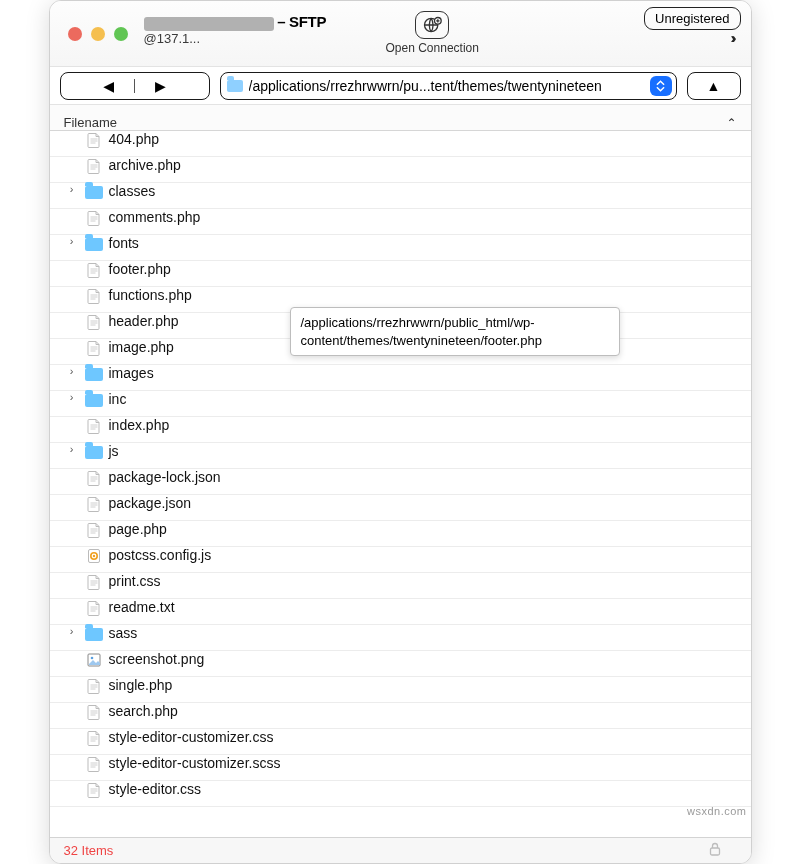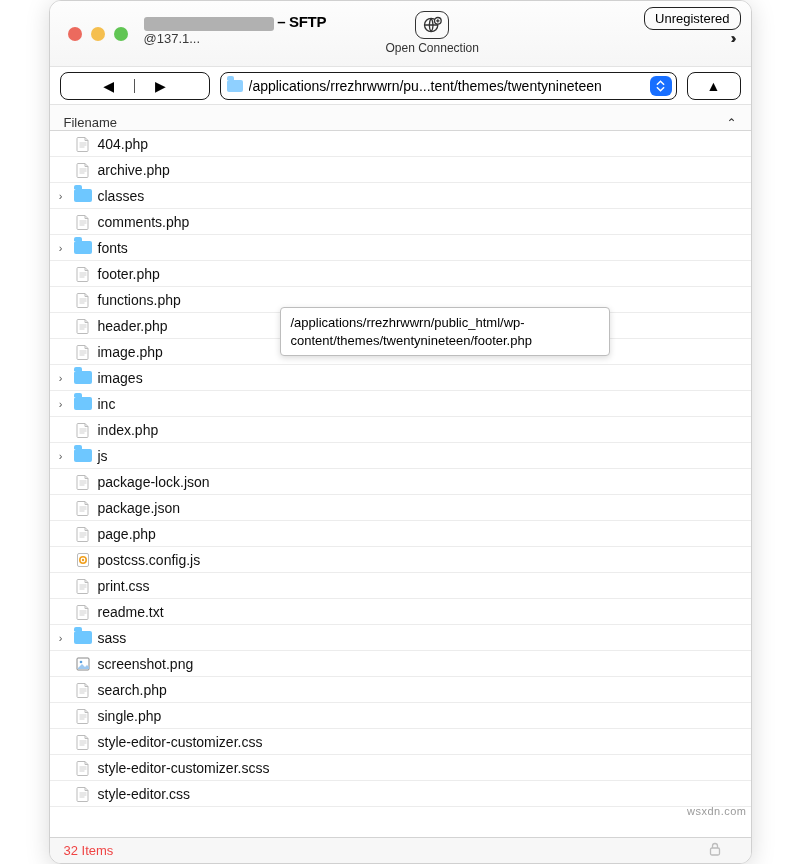--- a/index.html
+++ b/index.html
@@ -63,31 +63,31 @@
   .up-btn { width:54px; }
   
   .col-header {
     height:26px; border-bottom:1px solid #d6d6d6; display:flex; align-items:flex-end;
     padding:0 14px; font-size:13px; color:#333; background:#fbfbfb;
   }
   .col-header .caret { margin-left:auto; font-size:12px;}
   
   .file-scroll { flex:1; overflow-y:auto; position:relative;}
   .row {
-    height:26px; display:flex; align-items:center; gap:6px; padding:0 14px 0 4px;
+    height:26px; display:flex; gap:6px; padding:0 14px 0 15px;
     border-bottom:1px solid #ececec; font-size:14px; color:#111;
   }
   .disclosure { width:14px; text-align:center; color:#555; font-size:11px;}
   .ficon { width:18px; height:18px; display:flex; align-items:center; justify-content:center; flex-shrink:0;}
   .ficon svg { width:16px; height:16px; }
   .folder-ico { width:18px; height:13px; background:#6ec7ff; border-radius:2px; position:relative;}
   .folder-ico::before{content:"";position:absolute;top:-4px;left:0;width:8px;height:4px;background:#6ec7ff;border-radius:2px 2px 0 0;}
   
   .tooltip {
-    position:absolute; left:230px; top:176px; max-width:330px; background:#fff;
+    position:absolute; left:240px; top:176px; max-width:330px; background:#fff;
     border:1px solid #bdbdbd; border-radius:4px; padding:6px 10px; font-size:13px;
     box-shadow:0 2px 6px rgba(0,0,0,0.15); line-height:1.35;
   }
   
   .status {
     height:26px; border-top:1px solid #d3d3d3; background:#f7f7f7;
     display:flex; align-items:center; padding:0 14px; font-size:13px; color:#ef4444;
     position:relative;
   }
   .status .lock{opacity:0.4; position:absolute; right:30px;}
@@ -368,32 +368,32 @@
       </div>
       <div class="row">
         <span class="disclosure"></span>
         <span class="ficon">
           <svg viewBox="0 0 16 16">
             <path d="M3 1.5h7l3 3v10a1 1 0 01-1 1H3a1 1 0 01-1-1v-12a1 1 0 011-1z" fill="#fff" stroke="#bbb"></path>
             <path d="M10 1.5v3h3" fill="none" stroke="#bbb"></path>
             <path d="M4.5 7h7M4.5 9h7M4.5 11h5" stroke="#cfcfcf"></path>
           </svg>
         </span>
+        <span>single.php</span>
+      </div>
+      <div class="row">
+        <span class="disclosure"></span>
+        <span class="ficon">
+          <svg viewBox="0 0 16 16">
+            <path d="M3 1.5h7l3 3v10a1 1 0 01-1 1H3a1 1 0 01-1-1v-12a1 1 0 011-1z" fill="#fff" stroke="#bbb"></path>
+            <path d="M10 1.5v3h3" fill="none" stroke="#bbb"></path>
+            <path d="M4.5 7h7M4.5 9h7M4.5 11h5" stroke="#cfcfcf"></path>
+          </svg>
+        </span>
         <span>search.php</span>
-      </div>
-      <div class="row">
-        <span class="disclosure"></span>
-        <span class="ficon">
-          <svg viewBox="0 0 16 16">
-            <path d="M3 1.5h7l3 3v10a1 1 0 01-1 1H3a1 1 0 01-1-1v-12a1 1 0 011-1z" fill="#fff" stroke="#bbb"></path>
-            <path d="M10 1.5v3h3" fill="none" stroke="#bbb"></path>
-            <path d="M4.5 7h7M4.5 9h7M4.5 11h5" stroke="#cfcfcf"></path>
-          </svg>
-        </span>
-        <span>single.php</span>
       </div>
       <div class="row">
         <span class="disclosure"></span>
         <span class="ficon">
           <svg viewBox="0 0 16 16">
             <path d="M3 1.5h7l3 3v10a1 1 0 01-1 1H3a1 1 0 01-1-1v-12a1 1 0 011-1z" fill="#fff" stroke="#bbb"></path>
             <path d="M10 1.5v3h3" fill="none" stroke="#bbb"></path>
             <path d="M4.5 7h7M4.5 9h7M4.5 11h5" stroke="#cfcfcf"></path>
           </svg>
         </span>

